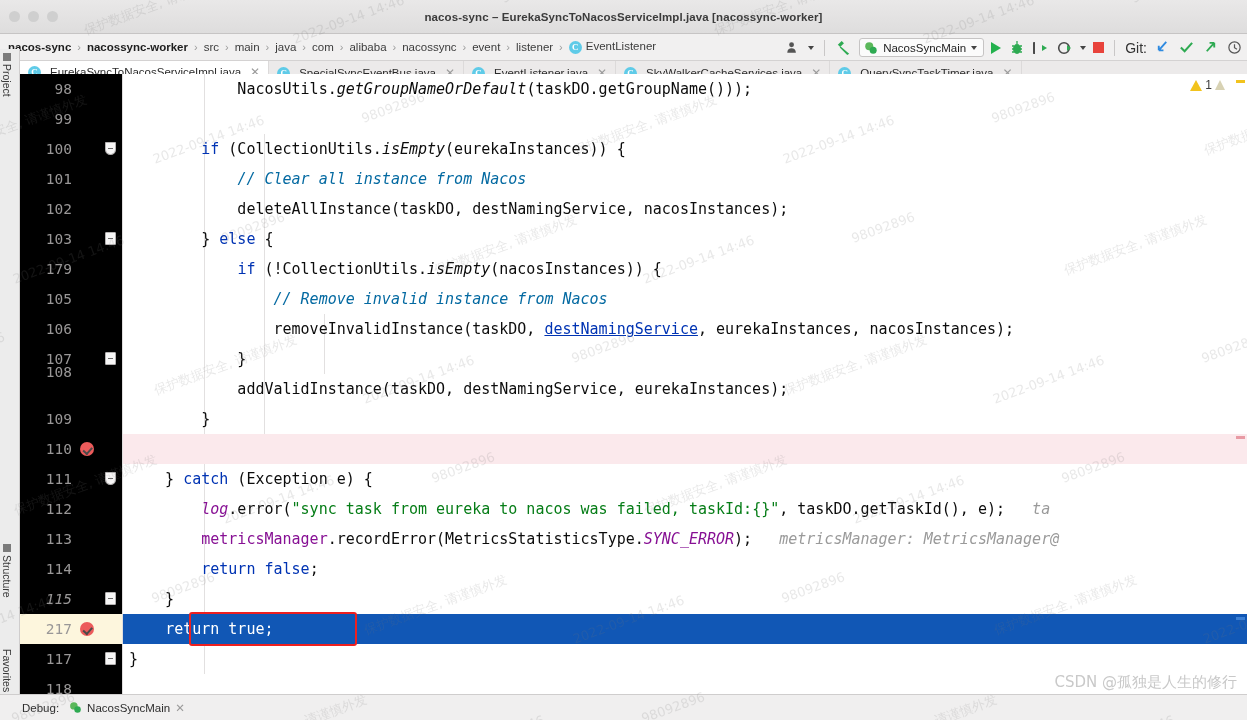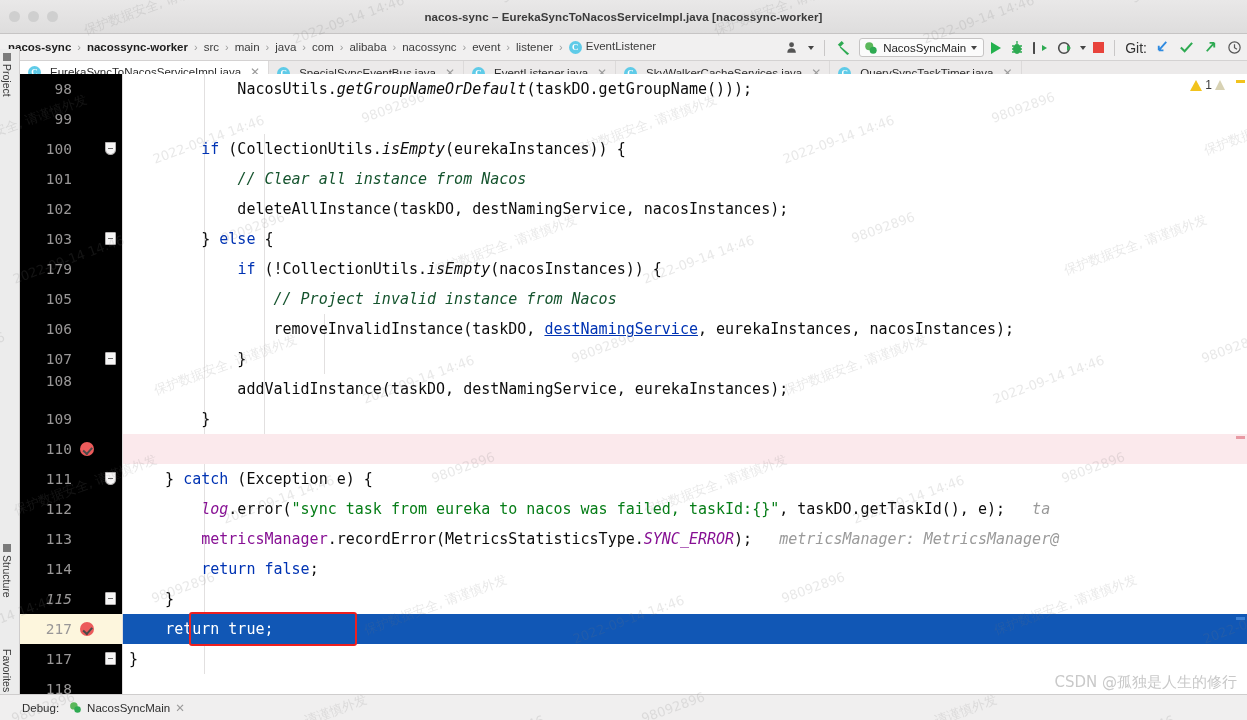--- a/index.html
+++ b/index.html
@@ -118,21 +118,21 @@
   .gutter-hl { position: absolute; left: 0; right: 0; background: #fdf6dd; }
 
   .codeline {
     position: absolute; left: 0; right: 0; height: 30px; line-height: 30px;
     font-family: "DejaVu Sans Mono", monospace; font-size: 15px;
     white-space: pre; color: #0c0c0c; padding-left: 6px;
   }
   .indent-guide { position: absolute; width: 1px; background: #e2e0e0; }
 
   .kw { color: #0033b3; font-weight: 500; }
-  .cmt { color: #14532d; font-style: italic; }
+  .cmt { color: #0369a1; font-style: italic; }
   .static { font-style: italic; }
   .field { color: #871094; }
   .field-i { color: #871094; font-style: italic; }
   .str { color: #067d17; }
   .link { color: #0033b3; text-decoration: underline; }
   .hint { color: #9a9a9a; font-style: italic; }
 
   .line-pink { background: #fbe9ec; }
   .line-blue { background: #1157b5; color: #fff; }
 
@@ -360,21 +360,21 @@
       <div class="row" style="top:210px;">
           <span class="lnum">105</span>
         </div>
       <div class="row" style="top:240px;">
           <span class="lnum">106</span>
         </div>
       <div class="row" style="top:270px;">
           <span class="lnum">107</span>
           <span class="fold"></span>
         </div>
-      <div class="row" style="top:292px;">
+      <div class="row" style="top:283px;">
           <span class="lnum">108</span>
         </div>
       <div class="row" style="top:330px;">
           <span class="lnum">109</span>
         </div>
       <div class="row" style="top:360px;">
           <span class="lnum">110</span>
           <span class="bp"></span>
         </div>
       <div class="row" style="top:390px;">
@@ -416,21 +416,21 @@
       <div class="codeline line-pink" style="top:360px;"></div>
       <div class="codeline line-blue" style="top:540px;"></div>
 
       <div class="codeline" style="top:0px;">            NacosUtils.<span class="static">getGroupNameOrDefault</span>(taskDO.getGroupName()));</div>
       <div class="codeline" style="top:30px;"> </div>
       <div class="codeline" style="top:60px;">        <span class="kw">if</span> (CollectionUtils.<span class="static">isEmpty</span>(eurekaInstances)) {</div>
       <div class="codeline" style="top:90px;">            <span class="cmt">// Clear all instance from Nacos</span></div>
       <div class="codeline" style="top:150px;">        } <span class="kw">else</span> {</div>
       <div class="codeline" style="top:120px;">            deleteAllInstance(taskDO, destNamingService, nacosInstances);</div>
       <div class="codeline" style="top:180px;">            <span class="kw">if</span> (!CollectionUtils.<span class="static">isEmpty</span>(nacosInstances)) {</div>
-      <div class="codeline" style="top:210px;">                <span class="cmt">// Project invalid instance from Nacos</span></div>
+      <div class="codeline" style="top:210px;">                <span class="cmt">// Remove invalid instance from Nacos</span></div>
       <div class="codeline" style="top:240px;">                removeInvalidInstance(taskDO, <span class="link">destNamingService</span>, eurekaInstances, nacosInstances);</div>
       <div class="codeline" style="top:270px;">            }</div>
       <div class="codeline" style="top:300px;">            addValidInstance(taskDO, destNamingService, eurekaInstances);</div>
       <div class="codeline" style="top:330px;">        }</div>
       <div class="codeline" style="top:390px;">    } <span class="kw">catch</span> (Exception e) {</div>
       <div class="codeline" style="top:420px;">        <span class="field-i">log</span>.error(<span class="str">"sync task from eureka to nacos was failed, taskId:{}"</span>, taskDO.getTaskId(), e);   <span class="hint">ta</span></div>
       <div class="codeline" style="top:450px;">        <span class="field">metricsManager</span>.recordError(MetricsStatisticsType.<span class="field-i">SYNC_ERROR</span>);   <span class="hint">metricsManager: MetricsManager@</span></div>
       <div class="codeline" style="top:480px;">        <span class="kw">return</span> <span class="kw">false</span>;</div>
       <div class="codeline" style="top:510px;">    }</div>
       <div class="codeline" style="top:540px;background:transparent;color:#fff;">    <span style="color:#fff;">return</span> <span style="color:#fff;">true</span>;</div>

